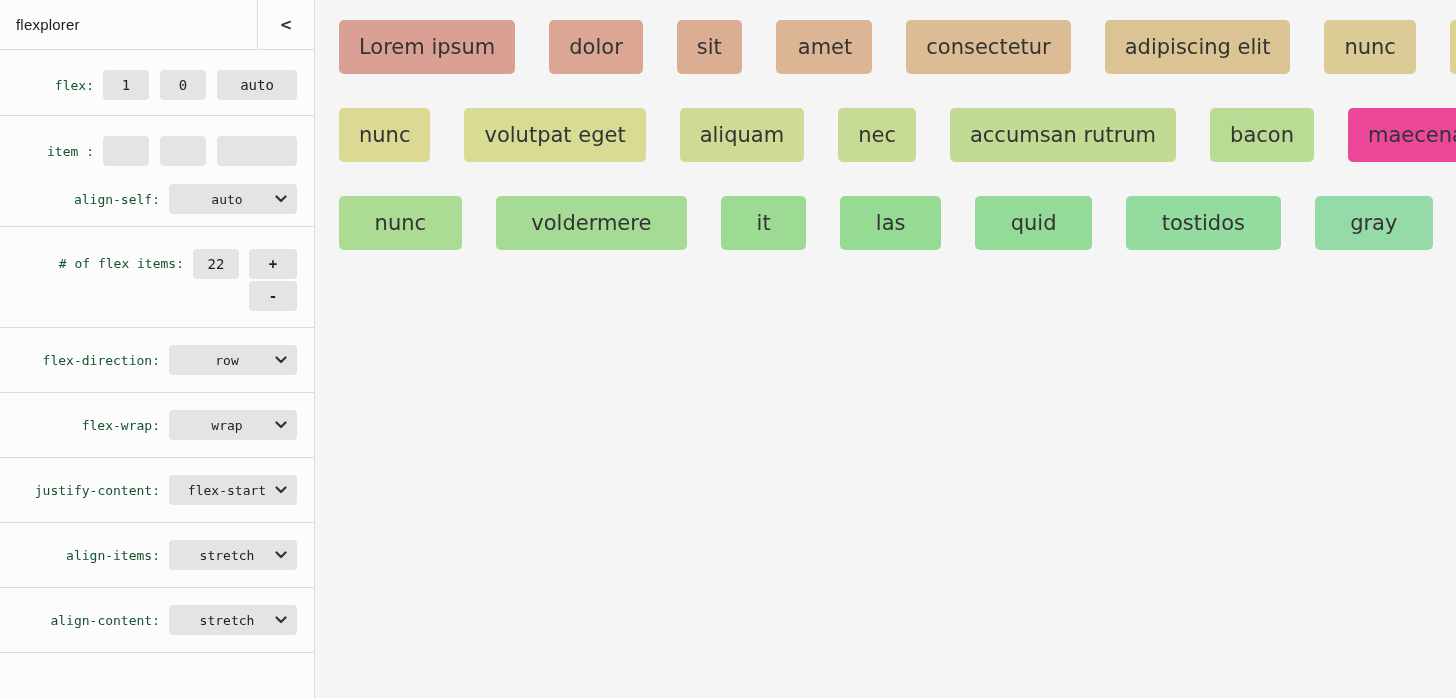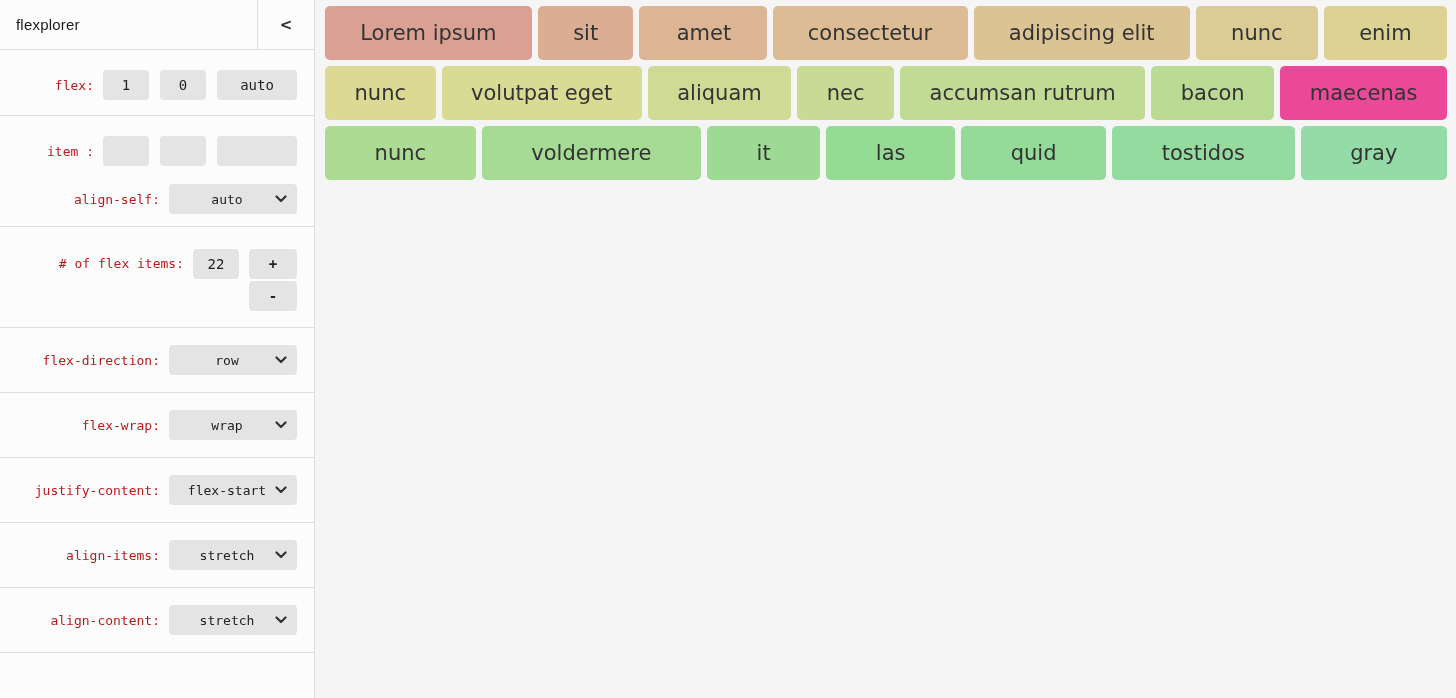--- a/index.html
+++ b/index.html
@@ -25,21 +25,21 @@
     font-family: "DejaVu Sans", sans-serif;
     font-size: 15px; font-weight: 700; color: #333; cursor: pointer;
   }
   .section { border-bottom: 1px solid #ddd; }
   .ctl-row {
     display: flex; align-items: center; justify-content: flex-end;
     padding-right: 17px;
   }
   .lbl {
     font-family: "DejaVu Sans Mono", monospace;
-    font-size: 13px; color: #b91c1c; margin-right: 9px; white-space: pre; text-align: right;
+    font-size: 13px; color: #14532d; margin-right: 9px; white-space: pre; text-align: right;
   }
   .tin {
     height: 30px; border: none; outline: none; background: #e4e4e4;
     border-radius: 4px; text-align: center;
     font-family: "DejaVu Sans Mono", monospace; font-size: 14px; color: #222;
   }
   .tin.sm { width: 46px; }
   .tin.lg { width: 80px; }
   .tin + .tin { margin-left: 11px; }
   .selbox {
@@ -66,21 +66,21 @@
   .sec-count .tin { margin-left: 0; }
   .sec-sel { padding: 17px 0 17px 0; }
 
   
   .canvas {
     position: absolute; left: 316px; top: 0; right: 0; bottom: 0;
     background: #f5f5f5; padding: 3px 6px;
   }
   .flex-line { display: flex; flex-wrap: nowrap; width: 100%; }
   .flex-item {
-    flex: 1 0 auto; margin: 3px; padding: 13px 20px;
+    flex: 1 0 auto; margin: 17px; padding: 13px 20px;
     border-radius: 5px; text-align: center;
     font-family: "DejaVu Sans", sans-serif;
     font-size: 21px; line-height: 28px; color: #333;
     white-space: nowrap;
   }
 </style>
 </head>
 <body>
 
 <div class="sidebar">
@@ -200,20 +200,21 @@
         </span>
       </div>
     </div>
   </div>
 
 </div>
 
 <div class="canvas">
     <div class="flex-line">
       <div class="flex-item" style="background: rgb(219, 160, 148);">Lorem ipsum</div>
+      <div class="flex-item" style="background: rgb(219, 167, 148);">dolor</div>
       <div class="flex-item" style="background: rgb(219, 174, 148);">sit</div>
       <div class="flex-item" style="background: rgb(219, 181, 148); padding-left: 22px;">amet</div>
       <div class="flex-item" style="background: rgb(219, 188, 148);">consectetur</div>
       <div class="flex-item" style="background: rgb(219, 196, 148);">adipiscing elit</div>
       <div class="flex-item" style="background: rgb(219, 203, 148);">nunc</div>
       <div class="flex-item" style="background: rgb(219, 210, 148);">enim</div>
     </div>
     <div class="flex-line">
       <div class="flex-item" style="background: rgb(219, 217, 148);">nunc</div>
       <div class="flex-item" style="background: rgb(215, 219, 148);">volutpat eget</div>

